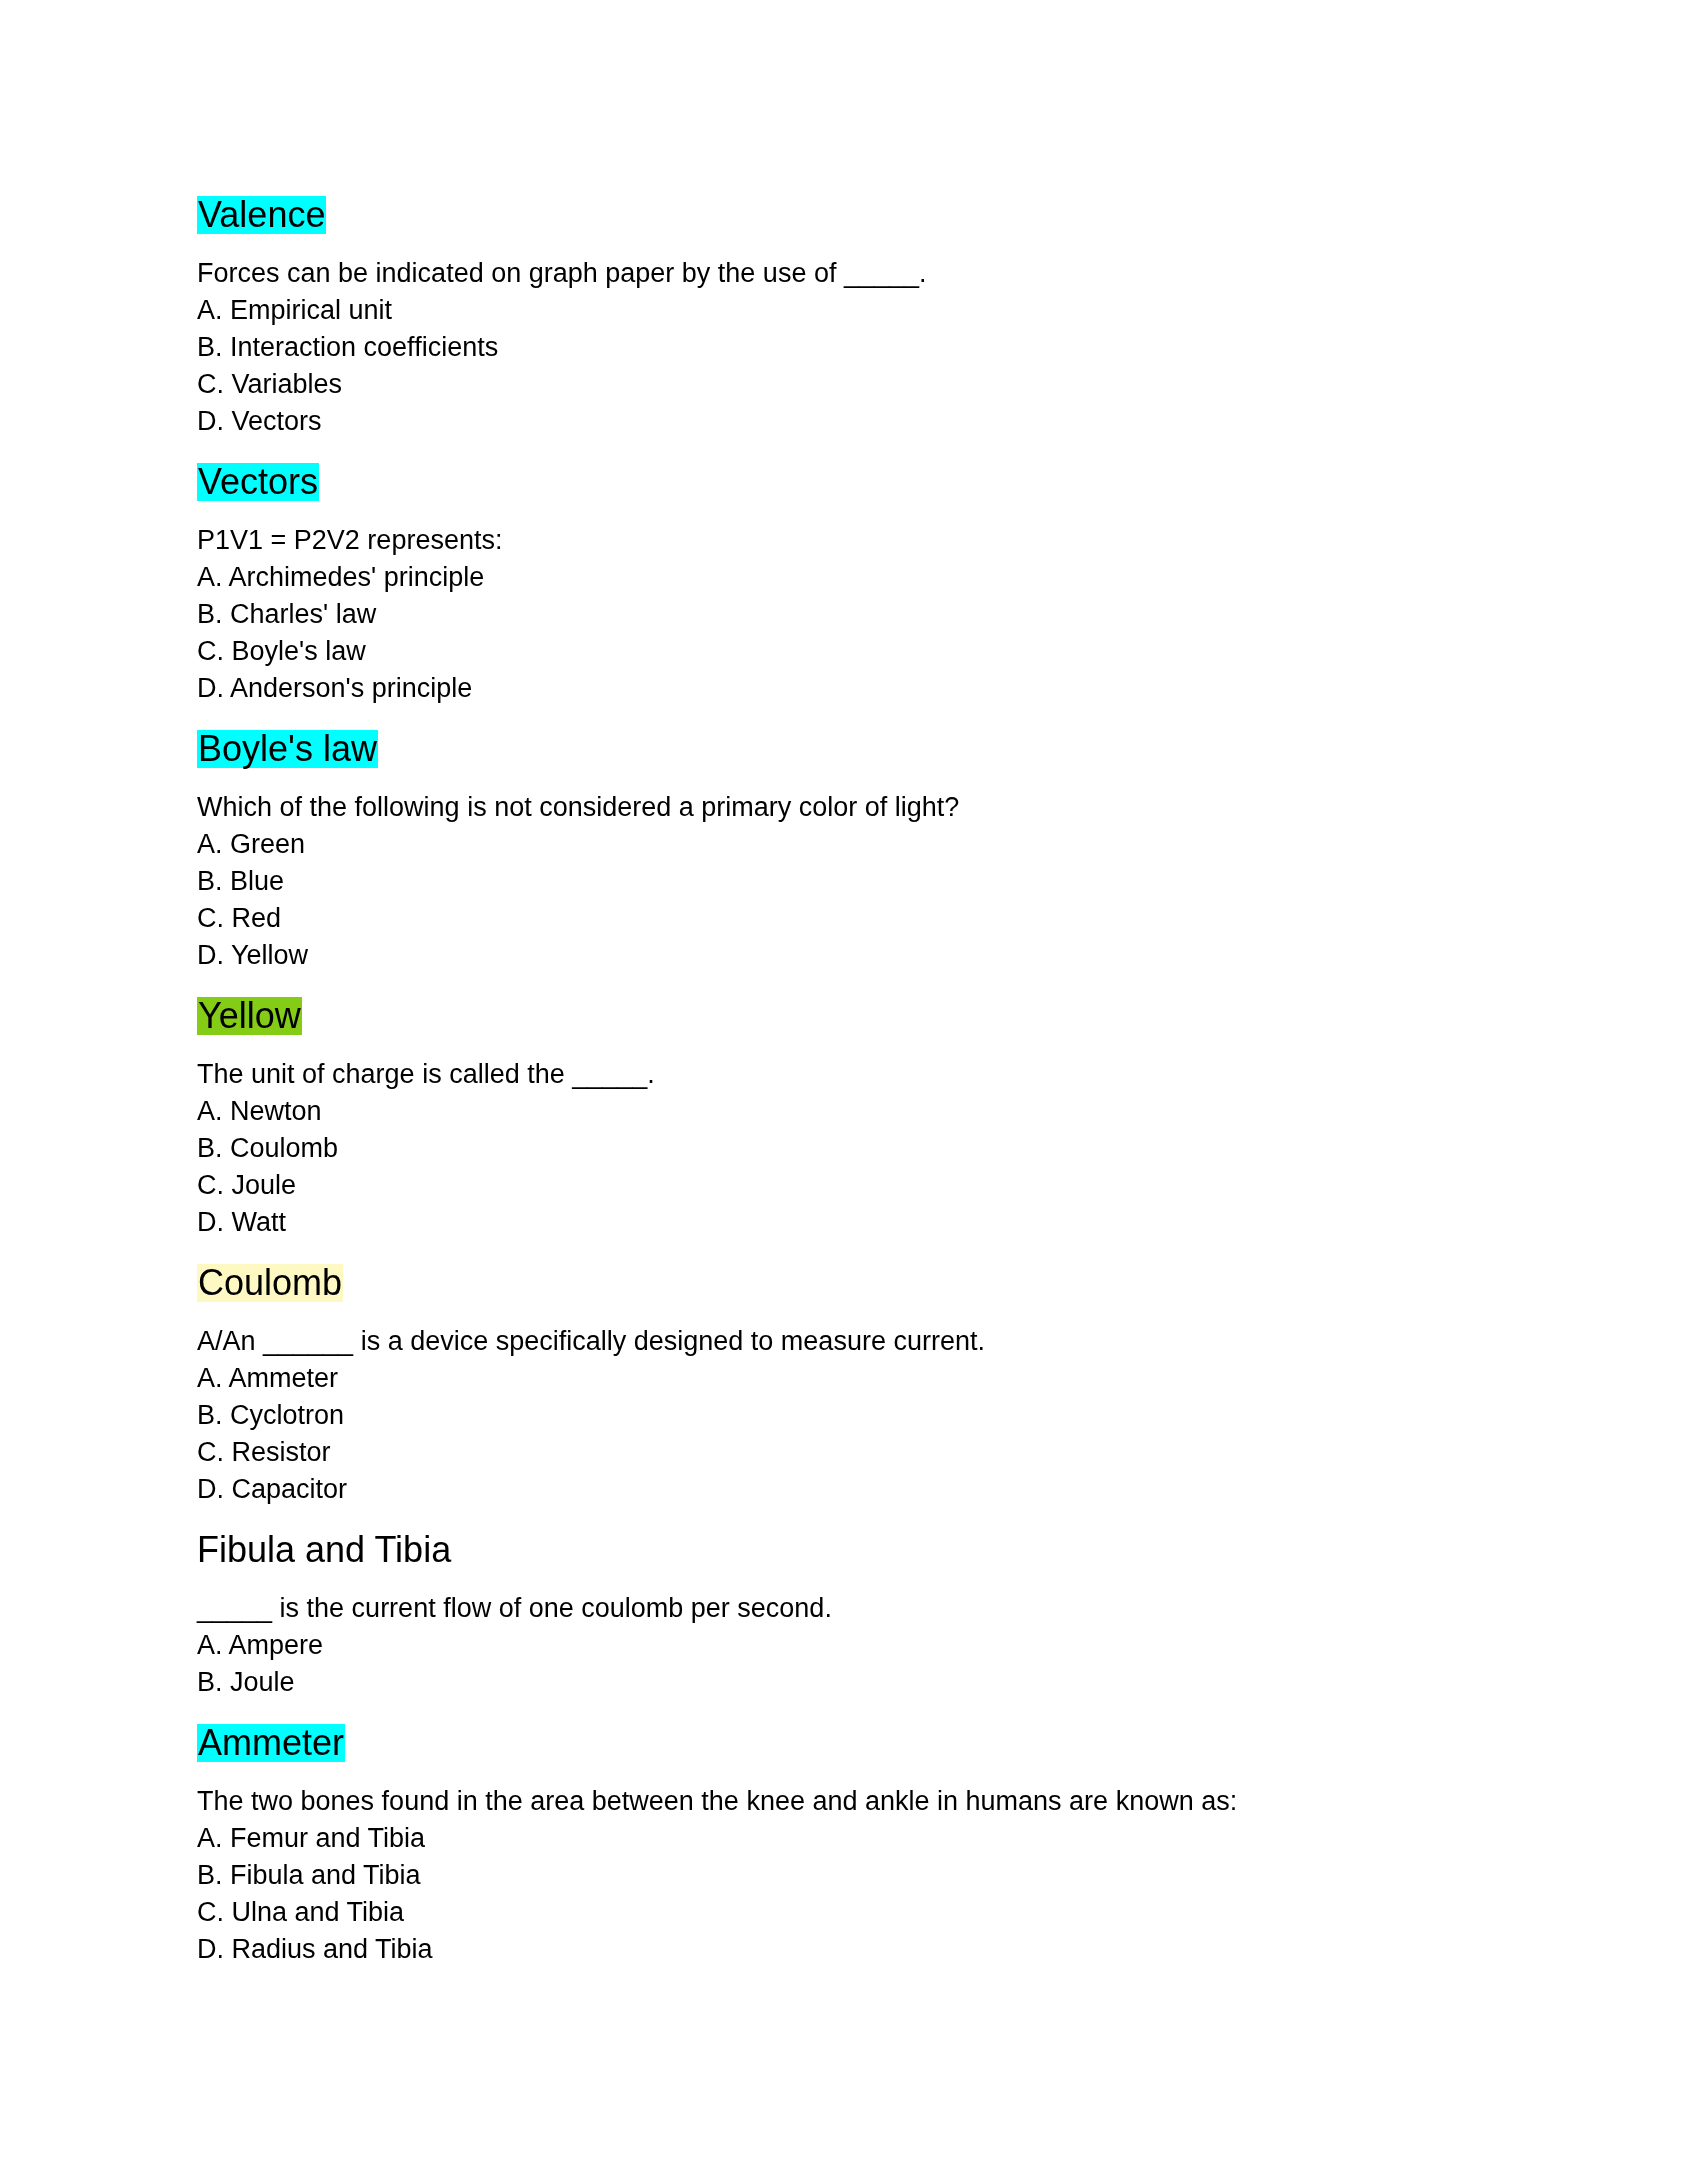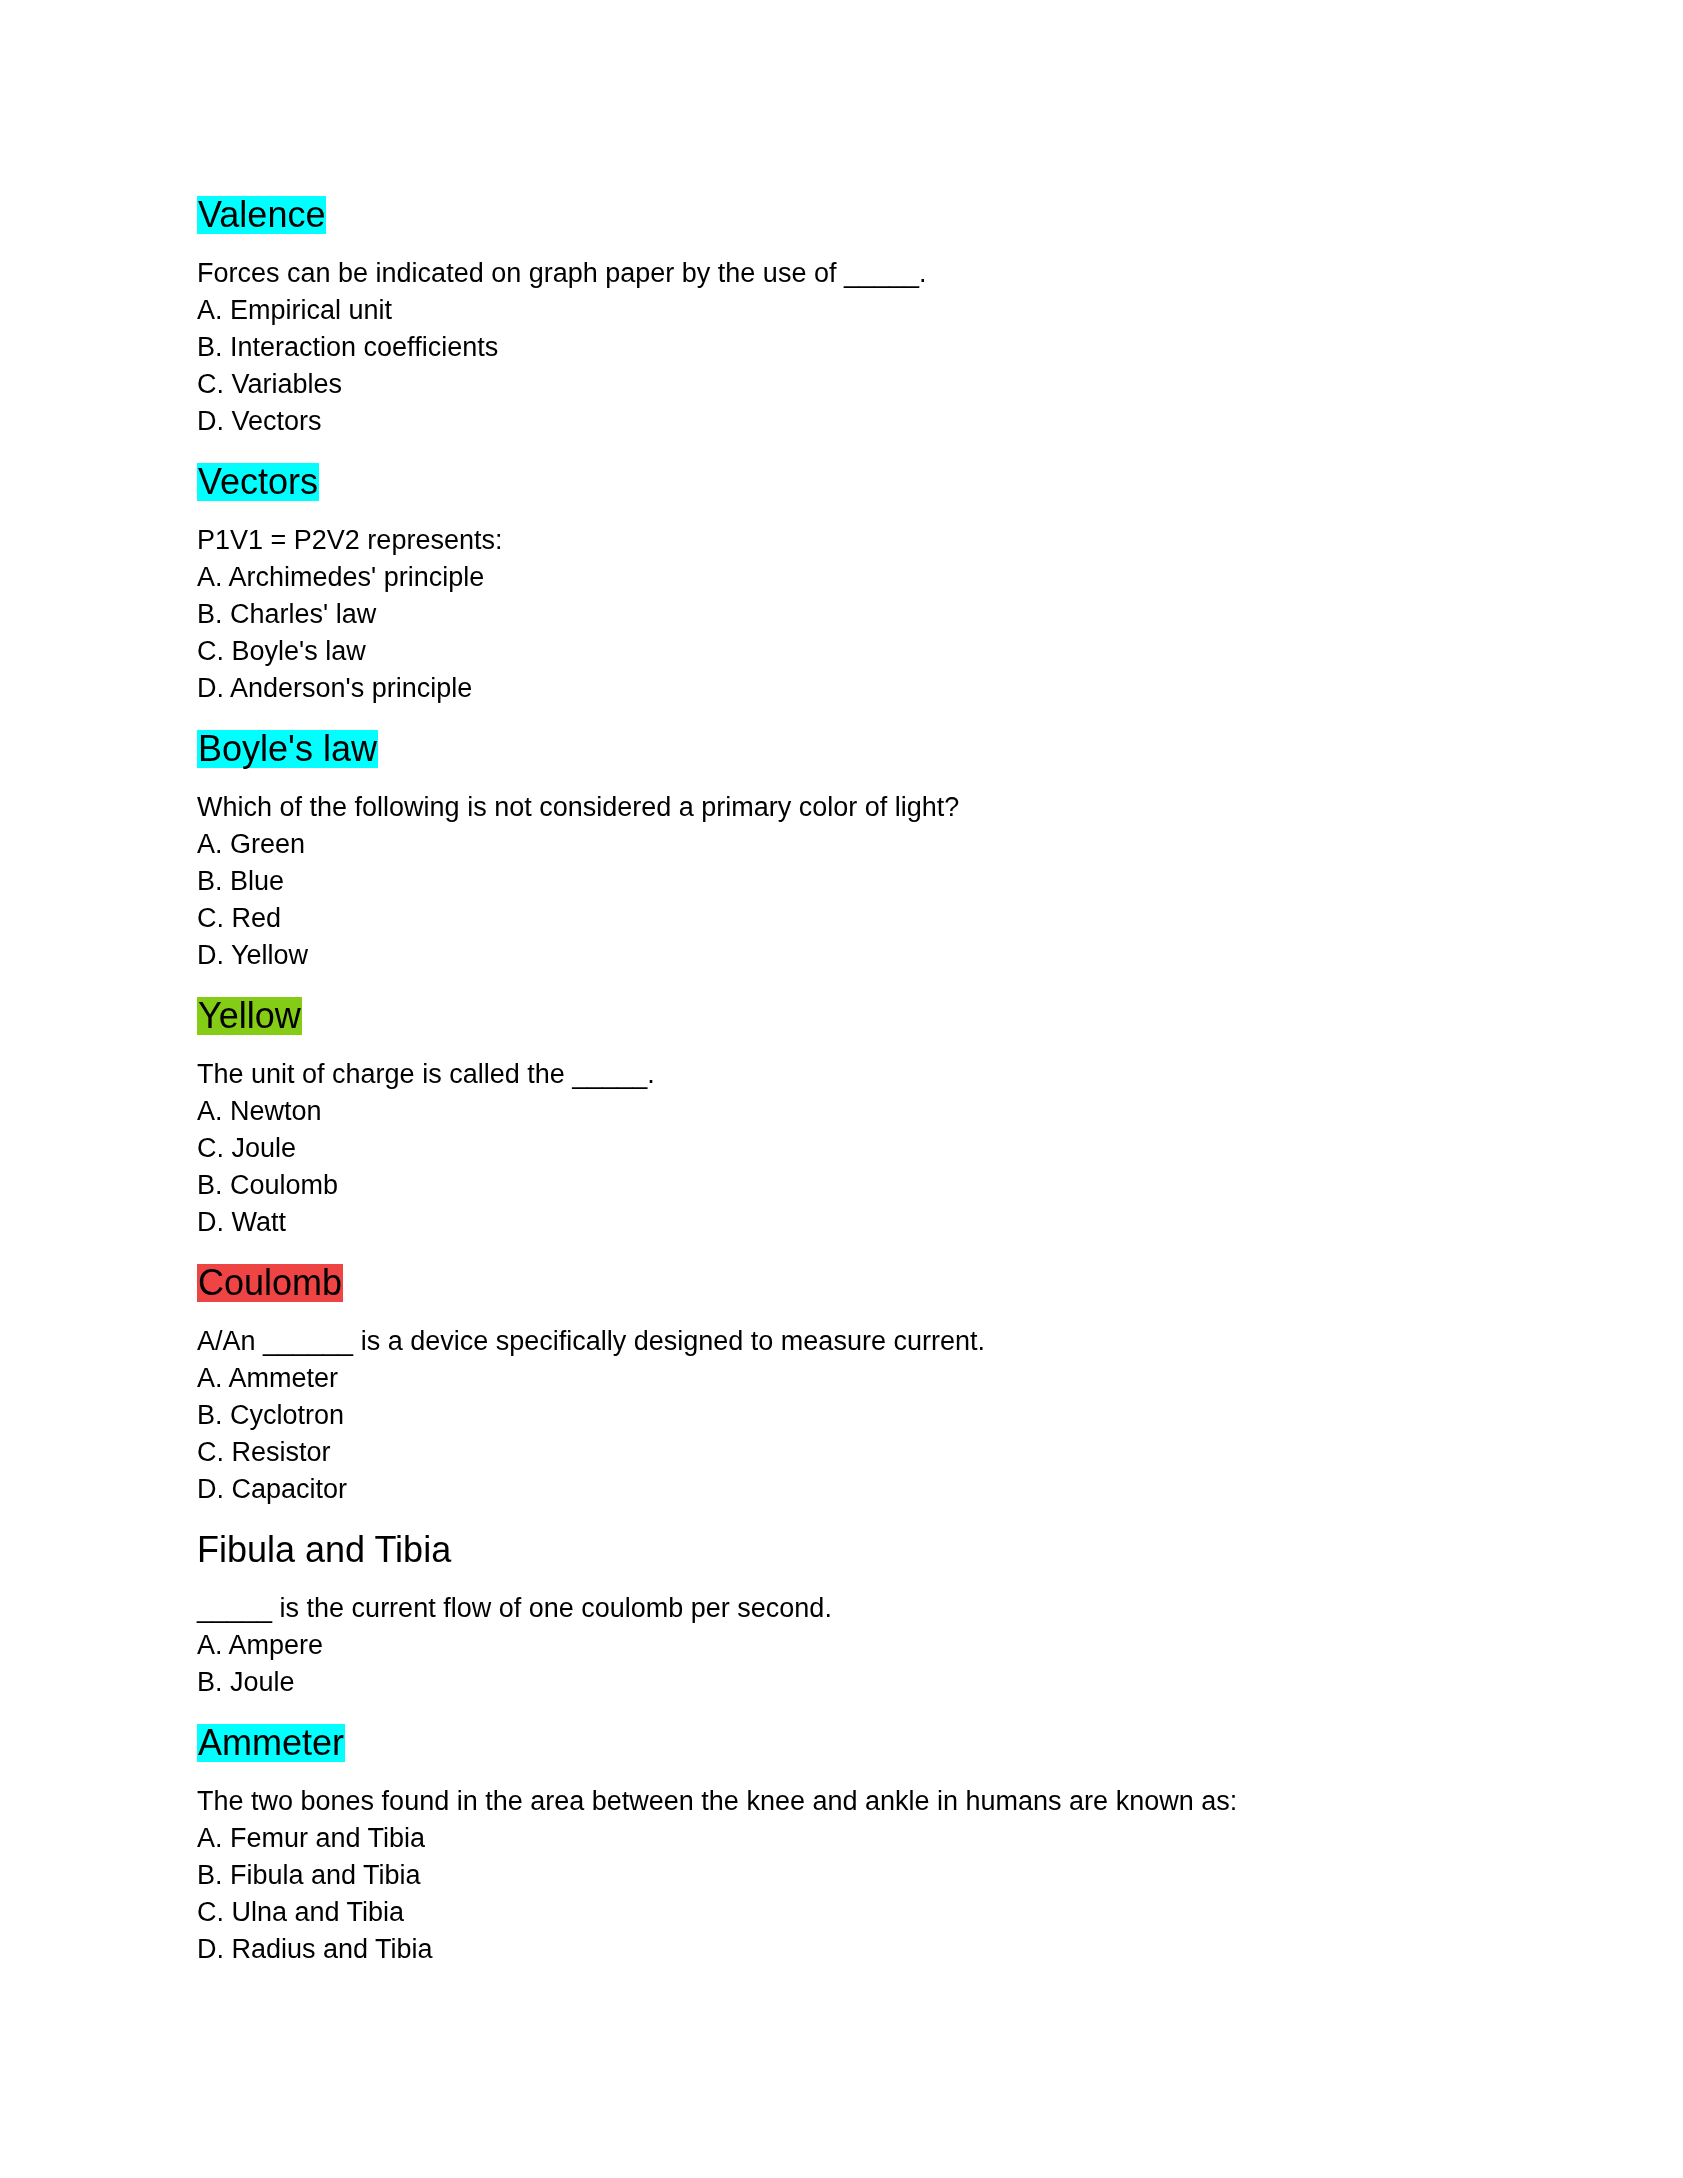--- a/index.html
+++ b/index.html
@@ -96,29 +96,29 @@
     </div>
   </div>
 
   <div class="block">
     <div class="label-line">
       <span class="label-hl" style="background:#84cc16">Yellow</span>
     </div>
     <div class="qa">
       <div class="line">The unit of charge is called the _____.</div>
       <div class="line">A. Newton</div>
+      <div class="line">B. Coulomb</div>
       <div class="line">C. Joule</div>
-      <div class="line">B. Coulomb</div>
       <div class="line">D. Watt</div>
     </div>
   </div>
 
   <div class="block">
     <div class="label-line">
-      <span class="label-hl" style="background:#ef4444">Coulomb</span>
+      <span class="label-hl" style="background:#fef9c3">Coulomb</span>
     </div>
     <div class="qa">
       <div class="line">A/An ______ is a device specifically designed to measure current.</div>
       <div class="line">A. Ammeter</div>
       <div class="line">B. Cyclotron</div>
       <div class="line">C. Resistor</div>
       <div class="line">D. Capacitor</div>
     </div>
   </div>
 

